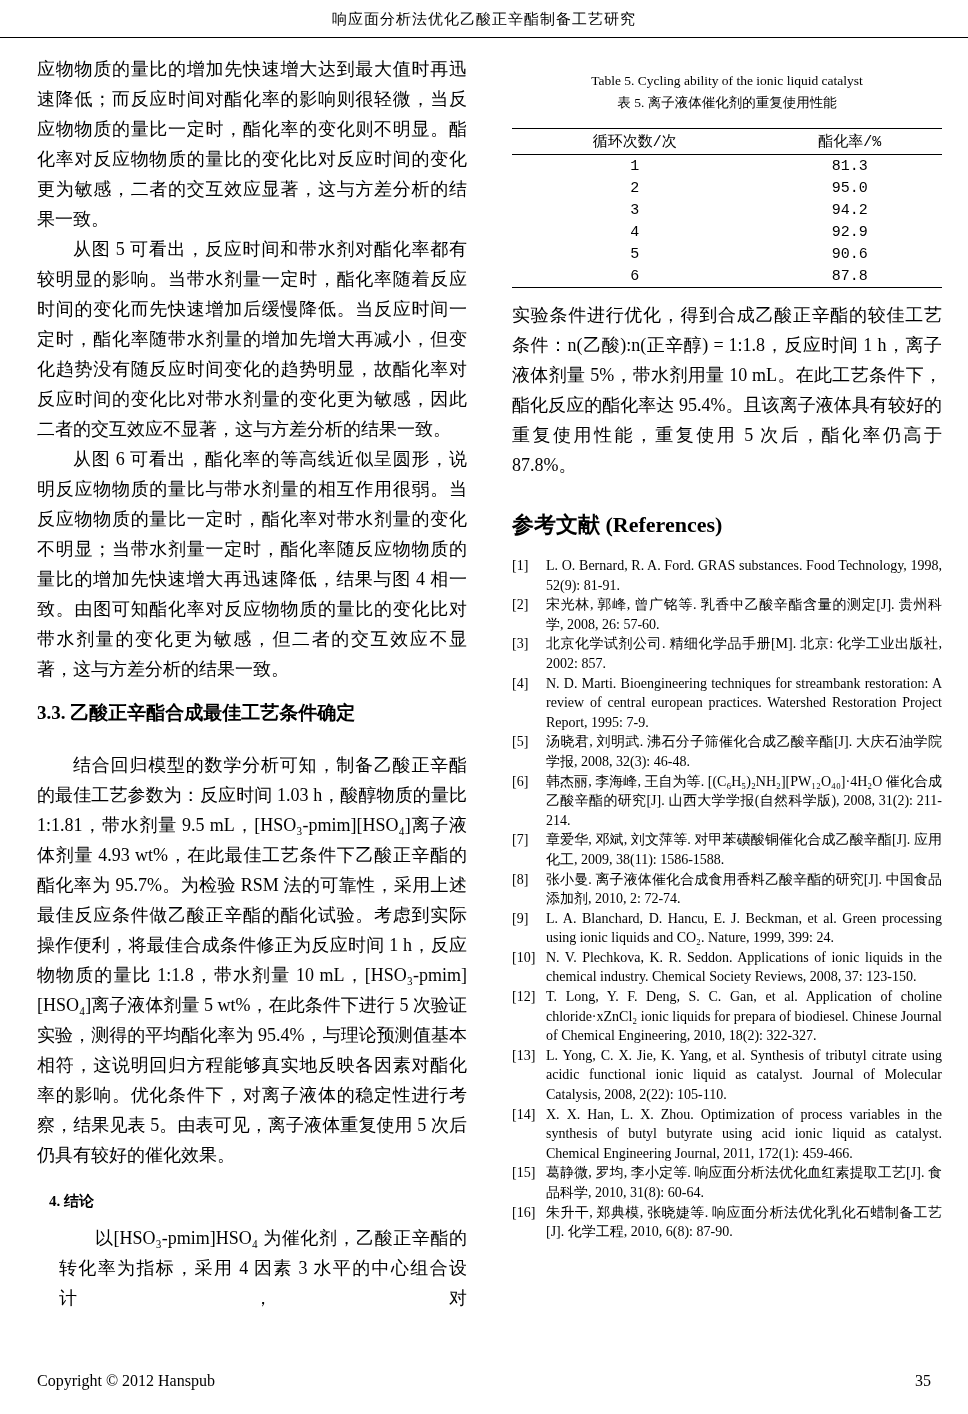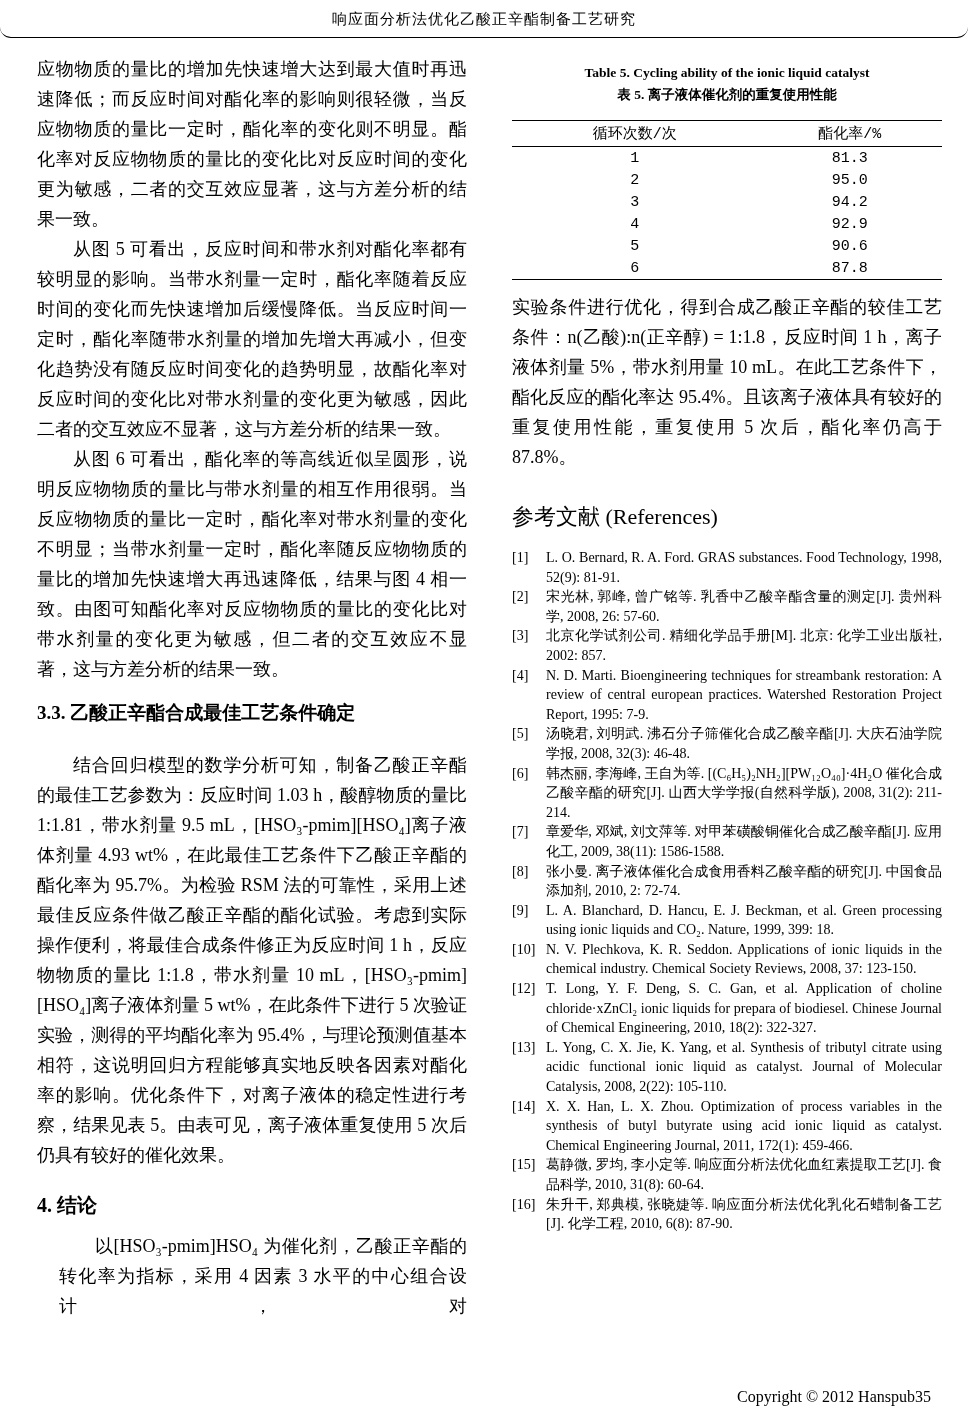--- a/index.html
+++ b/index.html
@@ -3,56 +3,56 @@
 <meta charset="utf-8">
 <style>
   html, body { margin: 0; padding: 0; }
   body {
     width: 968px; height: 1414px;
     background: #ffffff; color: #000000;
     font-family: "Liberation Serif", "DejaVu Serif", serif;
   }
   .page { position: relative; width: 968px; height: 1414px; overflow: hidden; background: #fff; }
 
-  .page-header { text-align: center; padding: 10px 0 8px; border-bottom: 1.2px solid #000; border-radius: 11px; }
+  .page-header { text-align: center; padding: 10px 0 8px; border-bottom: 1.2px solid #000; }
   .header-title { font-size: 15px; letter-spacing: 1px; }
 
   .content { display: flex; padding: 16px 37px 0; column-gap: 34px; gap: 45px; }
   .col { width: 430px; flex: 0 0 430px; }
 
   .body-text { font-size: 18px; line-height: 30px; text-align: justify; margin: 0; }
   .para-indent { text-indent: 2em; }
   .fill-last { text-align-last: justify; margin-left: 22px; }
 
   .section-heading { font-size: 19px; font-weight: bold; margin: 16px 0 24px; }
-  .conclusion-heading { font-size: 20px; font-weight: bold; margin: 22px 0 12px; }
-  .refs-heading { font-size: 22px; font-weight: normal; margin: 30px 0 16px; }
+  .conclusion-heading { font-size: 15px; font-weight: bold; margin: 22px 12px 12px; }
+  .refs-heading { font-size: 22px; font-weight: bold; margin: 30px 0 16px; }
 
-  .table-caption { text-align: center; font-weight: bold; font-size: 13.5px; line-height: 22px; margin-top: 8px; }
+  .table-caption { text-align: center; font-weight: normal; font-size: 13.5px; line-height: 22px; margin-top: 16px; }
 
   .data-table {
     width: 100%; border-collapse: collapse; margin-top: 14px;
     border-top: 1.5px solid #000; border-bottom: 1.5px solid #000; font-family: Liberation Mono, monospace;
   }
   .data-table th {
     font-weight: normal; font-size: 15px; padding: 3px 0;
     border-bottom: 1px solid #000; text-align: center;
   }
   .data-table td { font-size: 15px; padding: 2.5px 0; text-align: center; }
 
   .right-para { margin-top: 12px; }
 
   .references { list-style: none; margin: 0; padding: 0; }
   .ref { display: flex; font-size: 14px; line-height: 19.6px; margin: 0; }
   .ref-num { flex: 0 0 34px; }
   .ref-text { flex: 1; text-align: justify; }
 
   .page-footer {
-    position: absolute; left: 0; right: 0; bottom: 8px;
-    padding: 0 37px; display: flex; justify-content: flex-end;
+    position: absolute; left: 0; right: 0; bottom: 24px;
+    padding: 0 37px; display: flex; justify-content: space-between;
     font-size: 16px;
   }
 </style>
 </head>
 <body>
 
 <div class="page">
 
   <header class="page-header">
     <div class="header-title">响应面分析法优化乙酸正辛酯制备工艺研究</div>
@@ -144,21 +144,21 @@
         <li class="ref">
           <span class="ref-num">[7]</span>
           <span class="ref-text">章爱华, 邓斌, 刘文萍等. 对甲苯磺酸铜催化合成乙酸辛酯[J]. 应用化工, 2009, 38(11): 1586-1588.</span>
         </li>
         <li class="ref">
           <span class="ref-num">[8]</span>
           <span class="ref-text">张小曼. 离子液体催化合成食用香料乙酸辛酯的研究[J]. 中国食品添加剂, 2010, 2: 72-74.</span>
         </li>
         <li class="ref">
           <span class="ref-num">[9]</span>
-          <span class="ref-text">L. A. Blanchard, D. Hancu, E. J. Beckman, et al. Green processing using ionic liquids and CO₂. Nature, 1999, 399: 18.</span>
+          <span class="ref-text">L. A. Blanchard, D. Hancu, E. J. Beckman, et al. Green processing using ionic liquids and CO₂. Nature, 1999, 399: 24.</span>
         </li>
         <li class="ref">
           <span class="ref-num">[10]</span>
           <span class="ref-text">N. V. Plechkova, K. R. Seddon. Applications of ionic liquids in the chemical industry. Chemical Society Reviews, 2008, 37: 123-150.</span>
         </li>
         <li class="ref">
           <span class="ref-num">[12]</span>
           <span class="ref-text">T. Long, Y. F. Deng, S. C. Gan, et al. Application of choline chloride·xZnCl₂ ionic liquids for prepara of biodiesel. Chinese Journal of Chemical Engineering, 2010, 18(2): 322-327.</span>
         </li>
         <li class="ref">

